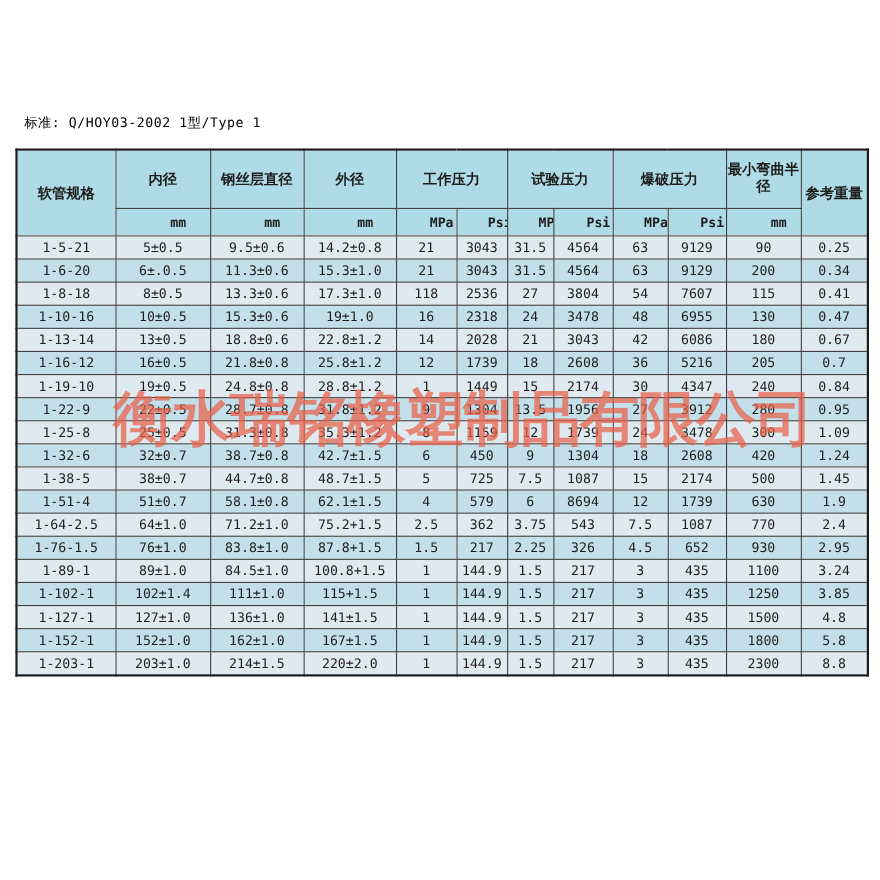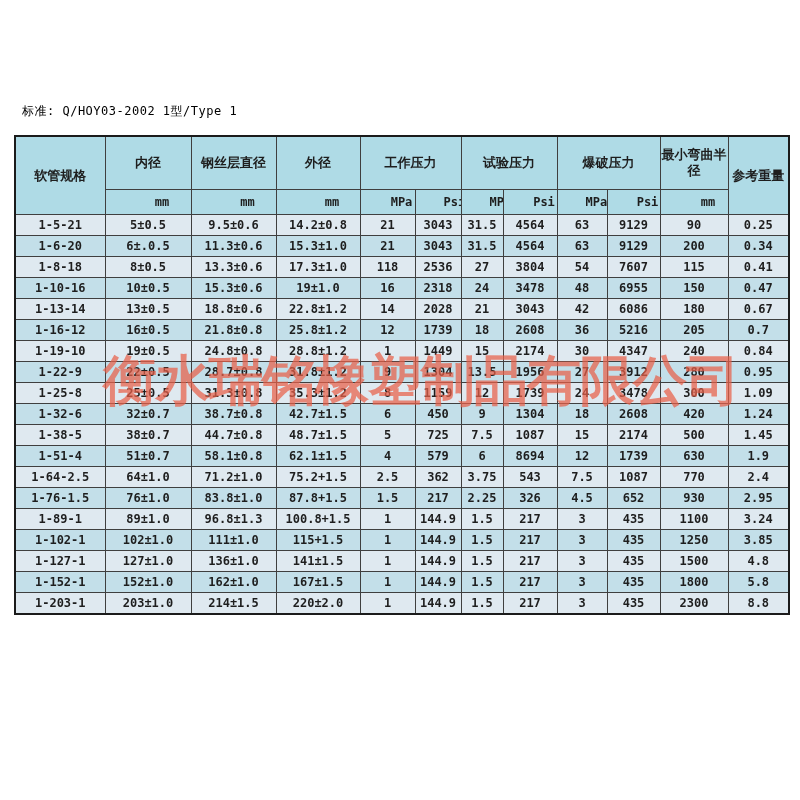--- a/index.html
+++ b/index.html
@@ -20,21 +20,21 @@
   }
   .spec-table th, .spec-table td {
     border:1px solid #3f3f3f;
     text-align:center; vertical-align:middle;
     padding:0; color:#1e1e1e; overflow:hidden; white-space:nowrap;
   }
   .spec-table thead th { background:#afdbe6; font-weight:700; }
   .spec-table tr.hdr-main th { height:52px; font-size:13px; }
   .spec-table tr.hdr-units th { height:24px; font-size:12px;padding-left:28px; }
   .spec-table th.radius-hdr { font-size:12px; white-space:normal; line-height:1.2; }
-  .spec-table tbody tr { height:21px;font-weight:bold; }
+  .spec-table tbody tr { height:21px; }
   .spec-table tbody td { font-size:12px; }
   .spec-table tbody tr:nth-child(odd)  td { background:#dfe9f0; }
   .spec-table tbody tr:nth-child(even) td { background:#c3dfe9; }
   .watermark {
     position:absolute; left:91px; top:350px; width:648px; height:60px;
     font-size:54px; line-height:60px; letter-spacing:-1px;
     font-family:"DejaVu Serif","Liberation Serif",serif;
     font-weight:700; white-space:nowrap;
     color:rgba(233,95,72,0.72);
     z-index:5; pointer-events:none;text-align:right;
@@ -132,21 +132,21 @@
         <td>1-10-16</td>
         <td>10±0.5</td>
         <td>15.3±0.6</td>
         <td>19±1.0</td>
         <td>16</td>
         <td>2318</td>
         <td>24</td>
         <td>3478</td>
         <td>48</td>
         <td>6955</td>
-        <td>150</td>
+        <td>130</td>
         <td>0.47</td>
       </tr>
       <tr>
         <td>1-13-14</td>
         <td>13±0.5</td>
         <td>18.8±0.6</td>
         <td>22.8±1.2</td>
         <td>14</td>
         <td>2028</td>
         <td>21</td>
@@ -278,34 +278,34 @@
         <td>2.25</td>
         <td>326</td>
         <td>4.5</td>
         <td>652</td>
         <td>930</td>
         <td>2.95</td>
       </tr>
       <tr>
         <td>1-89-1</td>
         <td>89±1.0</td>
-        <td>96.8±1.3</td>
+        <td>84.5±1.0</td>
         <td>100.8+1.5</td>
         <td>1</td>
         <td>144.9</td>
         <td>1.5</td>
         <td>217</td>
         <td>3</td>
         <td>435</td>
         <td>1100</td>
         <td>3.24</td>
       </tr>
       <tr>
         <td>1-102-1</td>
-        <td>102±1.0</td>
+        <td>102±1.4</td>
         <td>111±1.0</td>
         <td>115+1.5</td>
         <td>1</td>
         <td>144.9</td>
         <td>1.5</td>
         <td>217</td>
         <td>3</td>
         <td>435</td>
         <td>1250</td>
         <td>3.85</td>

